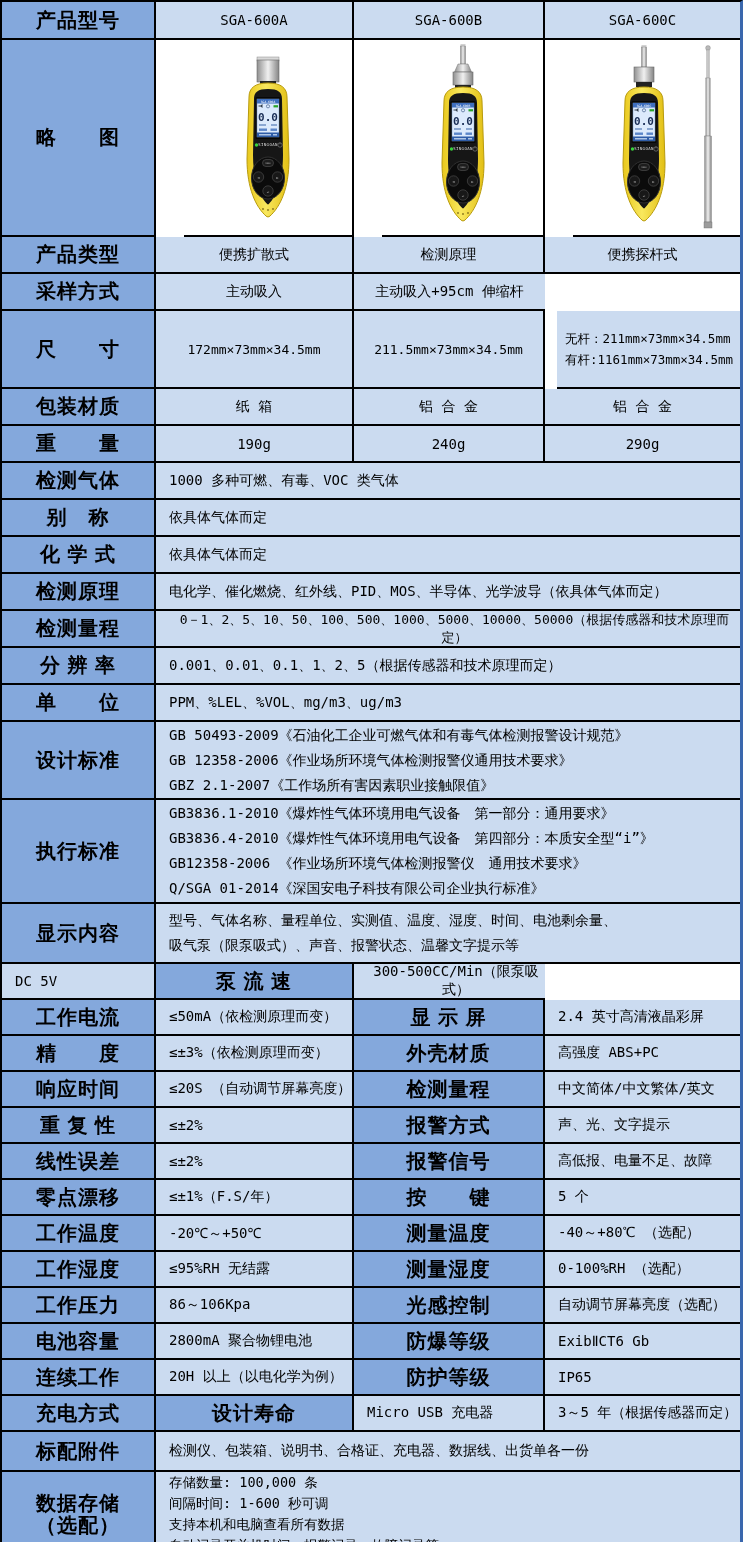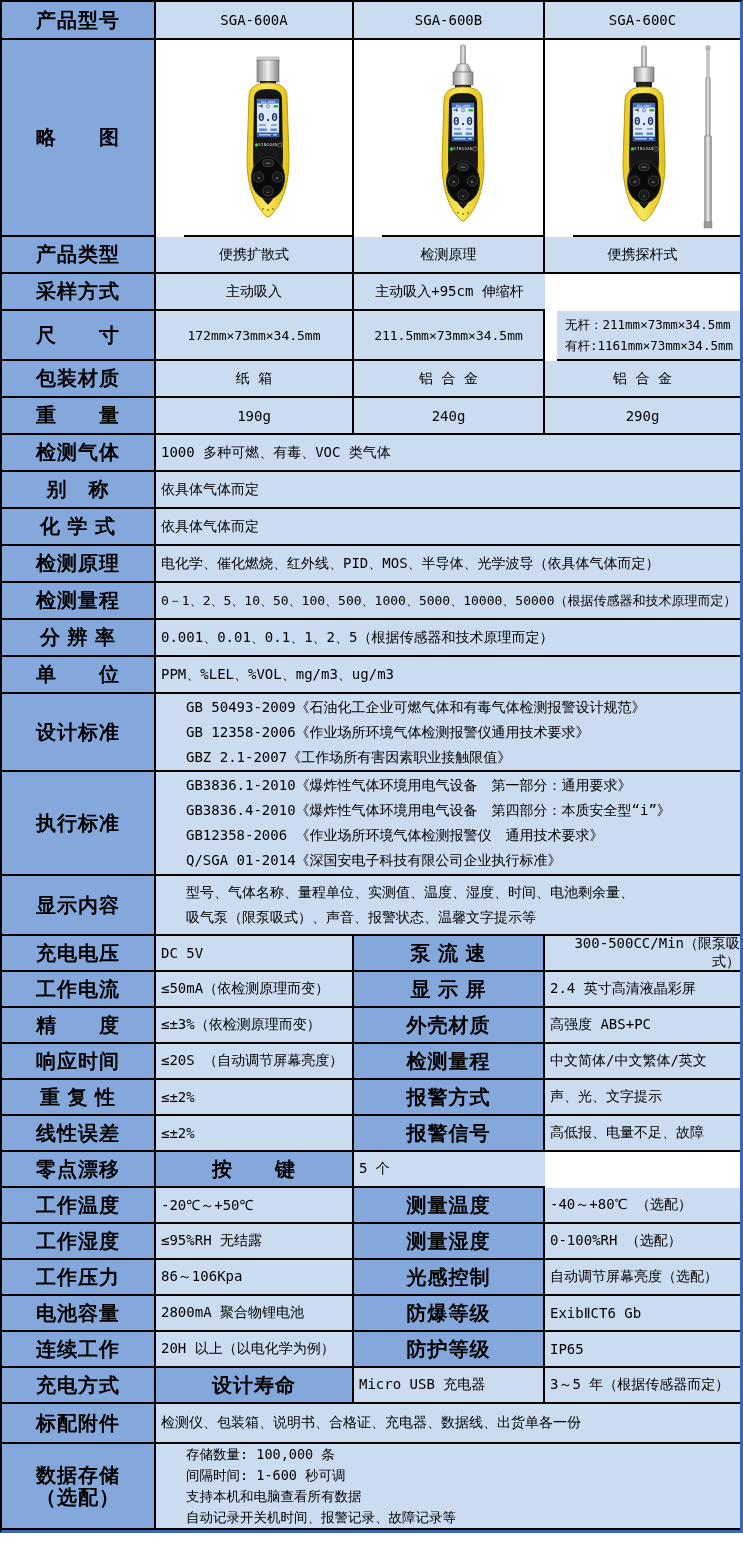--- a/index.html
+++ b/index.html
@@ -9,26 +9,26 @@
          border-right:3px solid #3a67ad; border-bottom:3px solid #3a67ad; }
   .row { display:grid; }
   .cols4 { grid-template-columns:154px 198px 191px 195px; }
   .cols2 { grid-template-columns:154px 584px; }
   .cell { border-right:2px solid #000; border-bottom:2px solid #000;
           display:flex; align-items:center; justify-content:center;
           overflow:hidden; }
   .row .cell:last-child { border-right:none; }
   .lab { background:#84a8dc; font-weight:bold; font-size:20px; letter-spacing:1px; text-align:center; }
   .val { background:#cbdbf0; font-family:"DejaVu Sans Mono","Liberation Sans",sans-serif; font-size:14px; }
-  .left { justify-content:flex-start; padding-left:5px; text-align:right; }
+  .left { justify-content:flex-start; padding-left:13px; text-align:center; }
   .white { background:#fff;margin-left:28px; }
-  .h38{height:38px} .h37{height:37px} .h66{height:50px} .h197{height:197px}
+  .h38{height:38px} .h37{height:37px} .h66{height:78px} .h197{height:197px}
   .h78{height:78px} .h104{height:104px} .h60{height:60px} .h36{height:36px}
   .h40{height:40px} .h86{height:86px}
-  .lines { flex-direction:column; align-items:flex-start; justify-content:center; padding-left:30px; }
+  .lines { flex-direction:column; align-items:flex-start; justify-content:center; padding-left:13px; }
   .lines > div { line-height:25px; }
   .lines.tight > div { line-height:21px; font-size:13.5px; }
   .size-c { font-size:12.5px; line-height:21px; padding-left:8px; white-space:pre-line;
             justify-content:flex-start; text-align:left;margin-left:12px; }
   .stack { flex-direction:column; }
   .stack > div { line-height:22px; }
   .dev { display:block; }
   svg text { font-family:"DejaVu Sans Mono","Liberation Sans",sans-serif; }
 </style>
 </head>
@@ -280,21 +280,20 @@
   </div>
   <div class="row cols2 h60">
     <div class="cell lab">显示内容</div>
     <div class="cell val lines">
       <div>型号、气体名称、量程单位、实测值、温度、湿度、时间、电池剩余量、</div>
       <div>吸气泵（限泵吸式）、声音、报警状态、温馨文字提示等</div>
     </div>
   </div>
 
   <div class="row cols4 h36">
-    <div class="cell lab">充电电压</div>
     <div class="cell val left">DC 5V</div>
     <div class="cell lab">泵 流 速</div>
     <div class="cell val left">300-500CC/Min（限泵吸式）</div>
   </div>
   <div class="row cols4 h36">
     <div class="cell lab">工作电流</div>
     <div class="cell val left">≤50mA（依检测原理而变）</div>
     <div class="cell lab">显 示 屏</div>
     <div class="cell val left">2.4 英寸高清液晶彩屏</div>
   </div>
@@ -317,20 +316,21 @@
     <div class="cell val left">声、光、文字提示</div>
   </div>
   <div class="row cols4 h36">
     <div class="cell lab">线性误差</div>
     <div class="cell val left">≤±2%</div>
     <div class="cell lab">报警信号</div>
     <div class="cell val left">高低报、电量不足、故障</div>
   </div>
   <div class="row cols4 h36">
     <div class="cell lab">零点漂移</div>
+    <div class="cell val left">≤±1%（F.S/年）</div>
     <div class="cell lab">按　　键</div>
     <div class="cell val left">5 个</div>
   </div>
   <div class="row cols4 h36">
     <div class="cell lab">工作温度</div>
     <div class="cell val left">-20℃～+50℃</div>
     <div class="cell lab">测量温度</div>
     <div class="cell val left">-40～+80℃ （选配）</div>
   </div>
   <div class="row cols4 h36">

